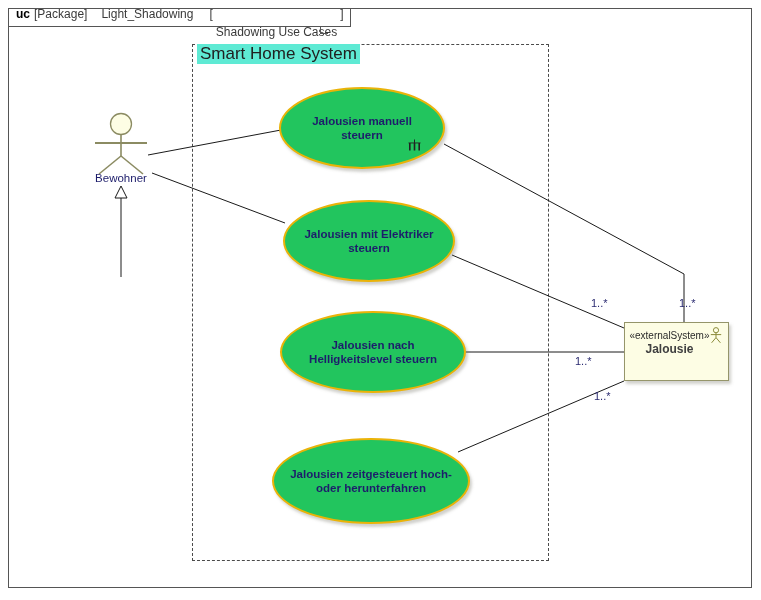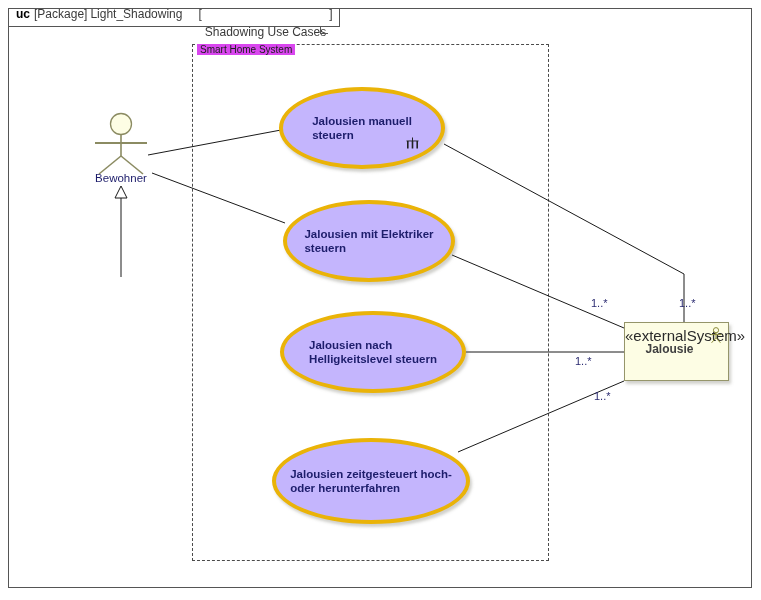--- a/index.html
+++ b/index.html
@@ -42,21 +42,21 @@
     white-space: nowrap;
     font-size: 12px;
     color: #2b2b2b;
     z-index: 6;
   }
   #header-tab .kw {
     font-weight: bold;
     color: #000000;
     margin-right: 4px;
   }
-  #header-tab .pkg { color: #3a3a3a; margin-right: 3px; }
+  #header-tab .pkg { color: #3a3a3a; margin-right: 14px; }
   #header-tab .pkgname { color: #3a3a3a; margin-right: 16px; }
   #header-tab .brk { color: #3a3a3a; }
   #header-tab .dgname { color: #3a3a3a; padding: 0 3px; margin-top: 37px; }
   
   #header-fold {
     position: absolute;
     width: 7px;
     height: 7px;
     border-left: 1px solid #555555;
     border-bottom: 1px solid #555555;
@@ -66,47 +66,47 @@
 
   
   #boundary {
     position: absolute;
     border: 1px dashed #4a4a4a;
     box-sizing: border-box;
     background: transparent;
   }
   #boundary-label {
     position: absolute;
-    font-size: 10px;
+    font-size: 17px;
     color: #202020;
-    background: #d946ef;
+    background: #5eead4;
     padding: 0 3px;
     white-space: nowrap;
   }
 
   
   #links {
     position: absolute;
     left: 0; top: 0;
     width: 761px; height: 600px;
     pointer-events: none;
   }
   #links line, #links polyline, #links path { stroke: #1a1a1a; stroke-width: 1; fill: none; }
 
   
   .usecase {
     position: absolute;
     border-radius: 50%;
-    background: #c4b5fd;
-    border: 4px solid #eab308;
+    background: #22c55e;
+    border: 2px solid #eab308;
     box-sizing: border-box;
     display: flex;
     align-items: center;
     justify-content: center;
-    text-align: left;
+    text-align: center;
     box-shadow: 2px 3px 3px rgba(120,120,110,0.35);
   }
   .usecase .uclabel {
     font-size: 11.5px;
     font-weight: bold;
     color: #1d1d6b;
     line-height: 14px;
     padding: 0 18px;
     white-space: pre-line;
   }
@@ -135,21 +135,21 @@
   
   #extsys {
     position: absolute;
     background: #fdfde4;
     border: 1px solid #95956a;
     box-sizing: border-box;
     box-shadow: 2px 3px 3px rgba(120,120,110,0.35);
     padding-top: 6px;
   }
   #extsys .stereo {
-    font-size: 15px;
+    font-size: 10px;
     color: #2a2a2a;
     text-align: center;
     line-height: 13px;
     padding-right: 14px;
   }
   #extsys .ename {
     font-size: 12px;
     font-weight: bold;
     color: #404040;
     text-align: center;

